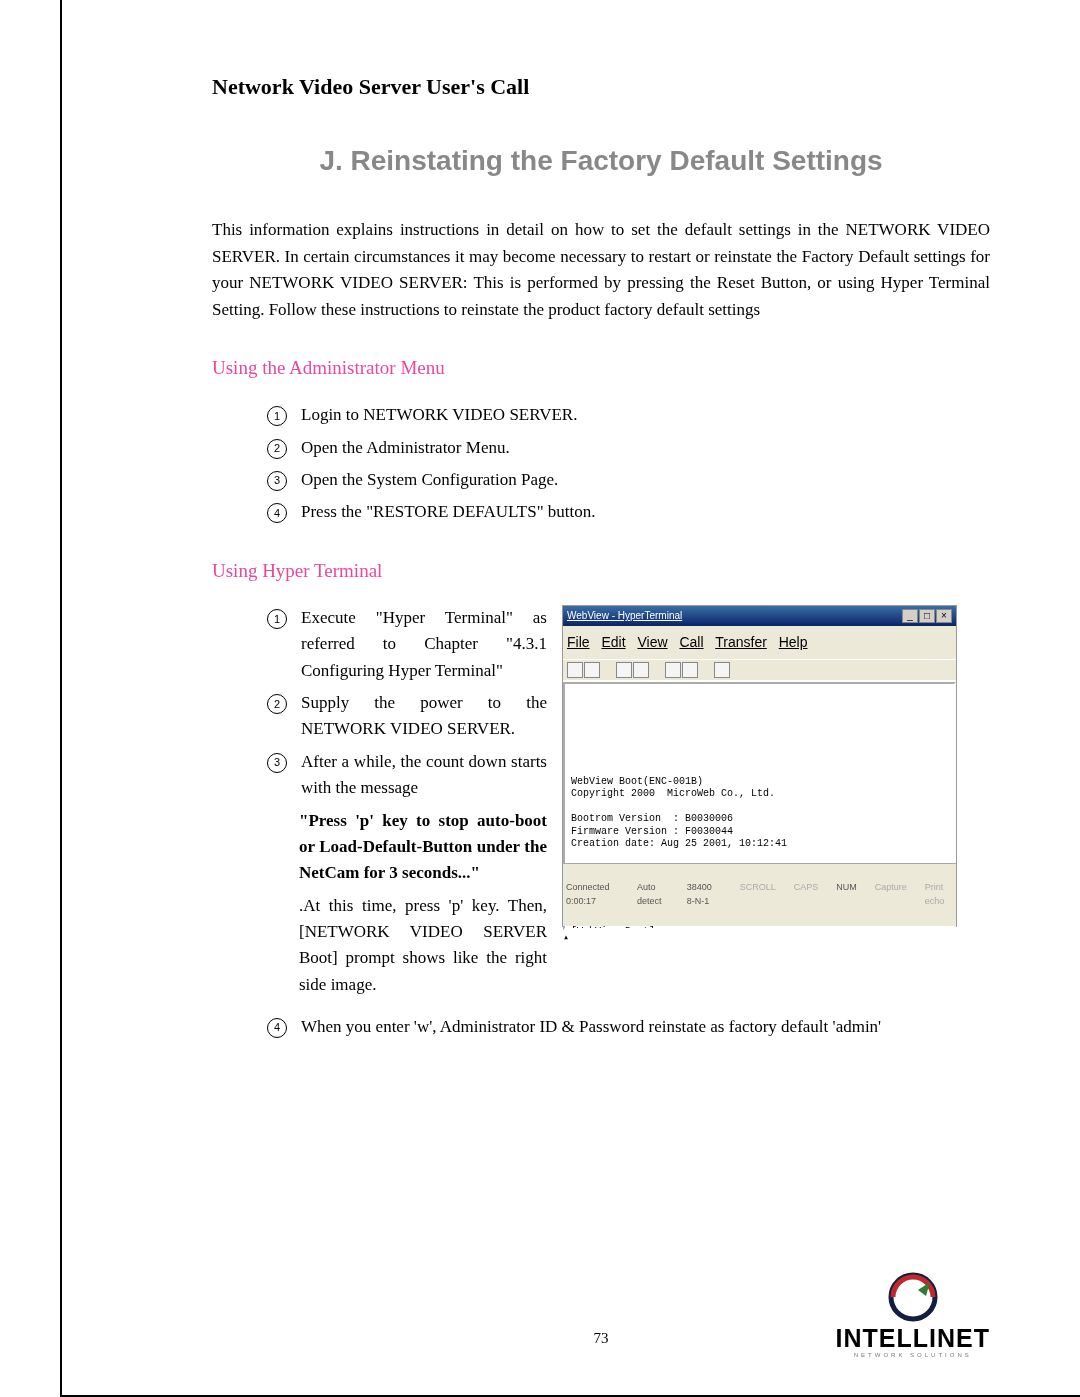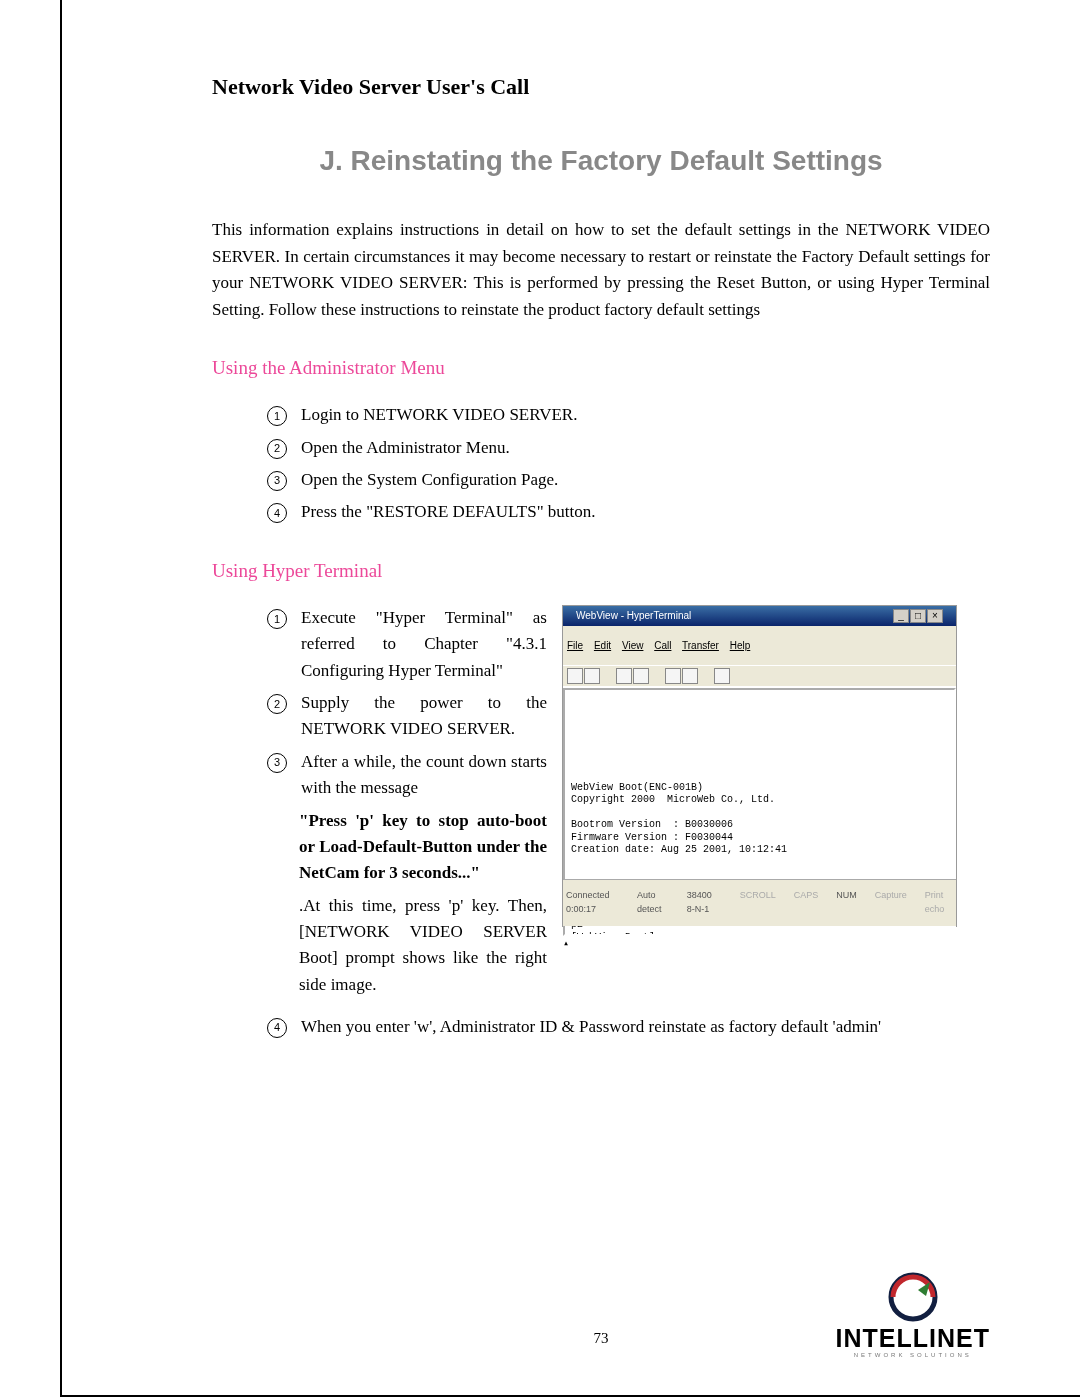--- a/index.html
+++ b/index.html
@@ -115,48 +115,49 @@
     font-size: 10px;
     color: #000;
     width: 395px;
     height: 322px;
     position: relative;
     box-sizing: border-box;
   }
   .term-title {
     background: linear-gradient(#3a6ea5, #0a246a);
     color: #fff;
-    padding: 2px 13px;
+    padding: 2px 4px;
     font-family: Tahoma, Arial, sans-serif;
     font-size: 10px;
     display: flex;
     justify-content: space-between;
     align-items: flex-start;
+    text-decoration: underline;
   }
   .term-title .winicons {
     font-family: Arial;
     font-size: 10px;
   }
   .winbtn {
     display: inline-block;
     background: #d4d0c8;
     color: #000;
     width: 14px;
     height: 12px;
     line-height: 12px;
     text-align: center;
     margin-left: 1px;
     border: 1px solid #888;
   }
   .term-menu {
     background: #ece9d8;
     color: #000;
     font-family: Tahoma, Arial, sans-serif;
-    font-size: 10px;
-    padding: 12px 4px;
+    font-size: 14px;
+    padding: 6px 4px;
   }
   .term-menu span {
     margin-right: 8px;
     text-decoration: underline;
     text-decoration-color: #000;
   }
   .term-toolbar {
     background: #ece9d8;
     border-bottom: 2px solid #fff;
     border-top: 1px solid #fff;
@@ -187,21 +188,21 @@
   }
   .term-status {
     position: absolute;
     bottom: 0;
     left: 0;
     right: 0;
     background: #ece9d8;
     border-top: 1px solid #aaa;
     font-family: Tahoma, Arial, sans-serif;
     font-size: 9px;
-    padding: 9px 3px;
+    padding: 17px 3px;
     display: flex;
     gap: 18px;
     color: #555;
   }
   .term-status .dim {
     color: #aaa;
   }
   .term-scroll-h {
     position: absolute;
     bottom: 14px;

